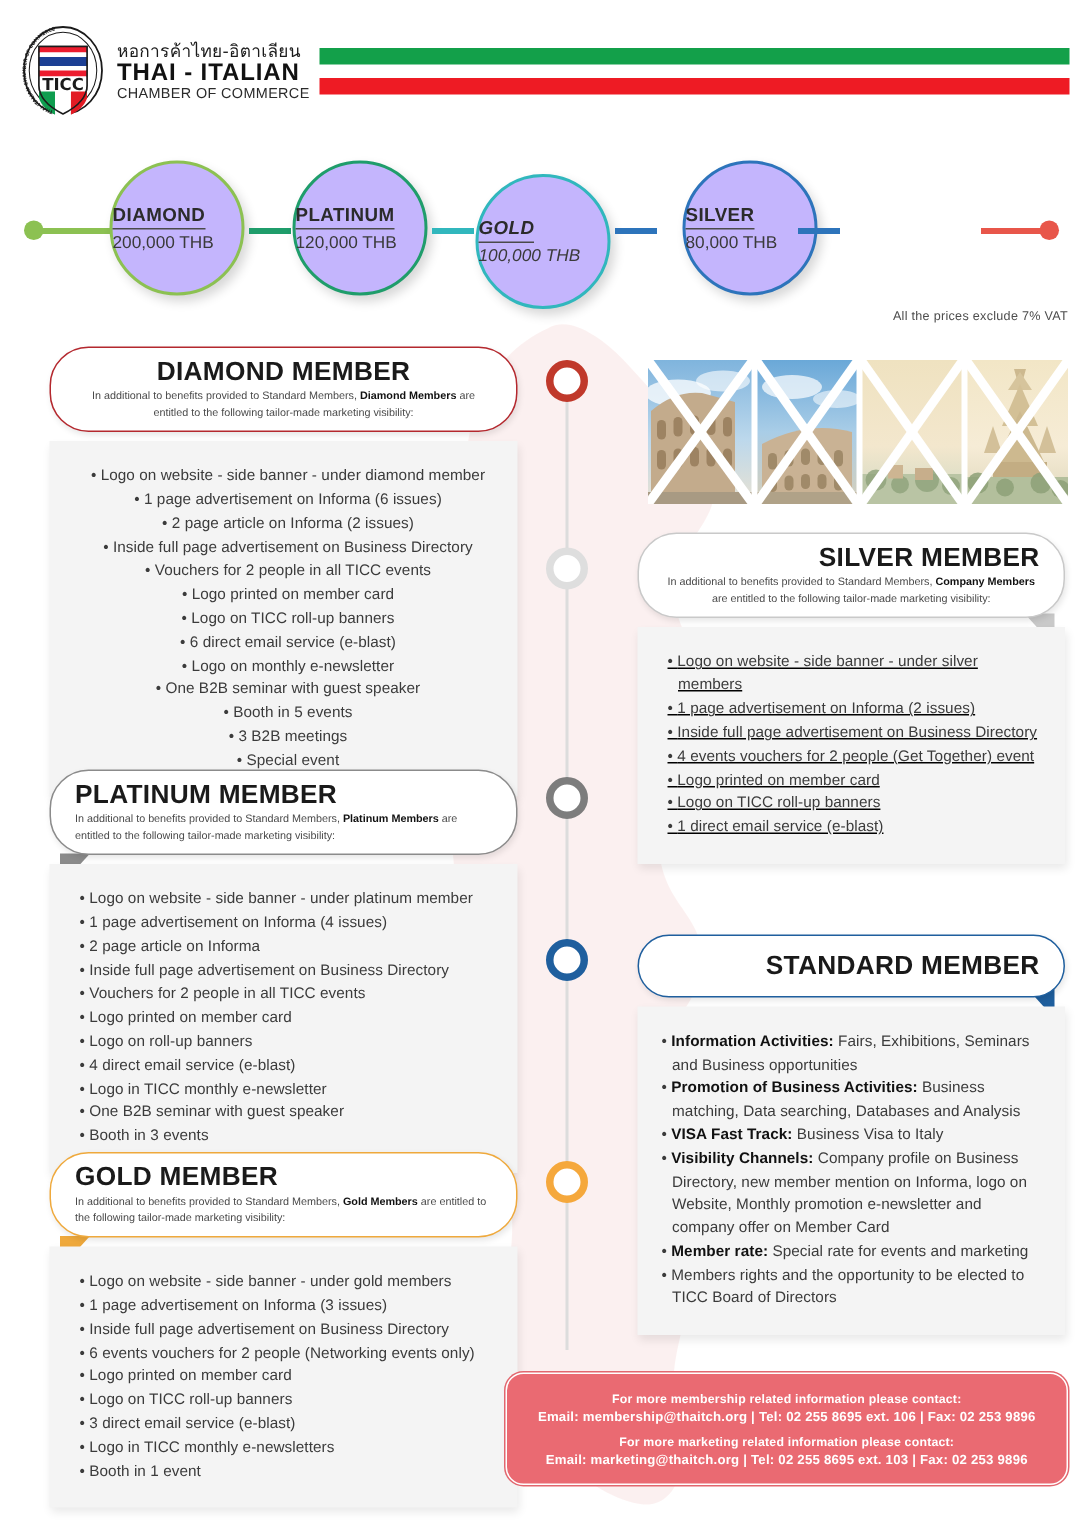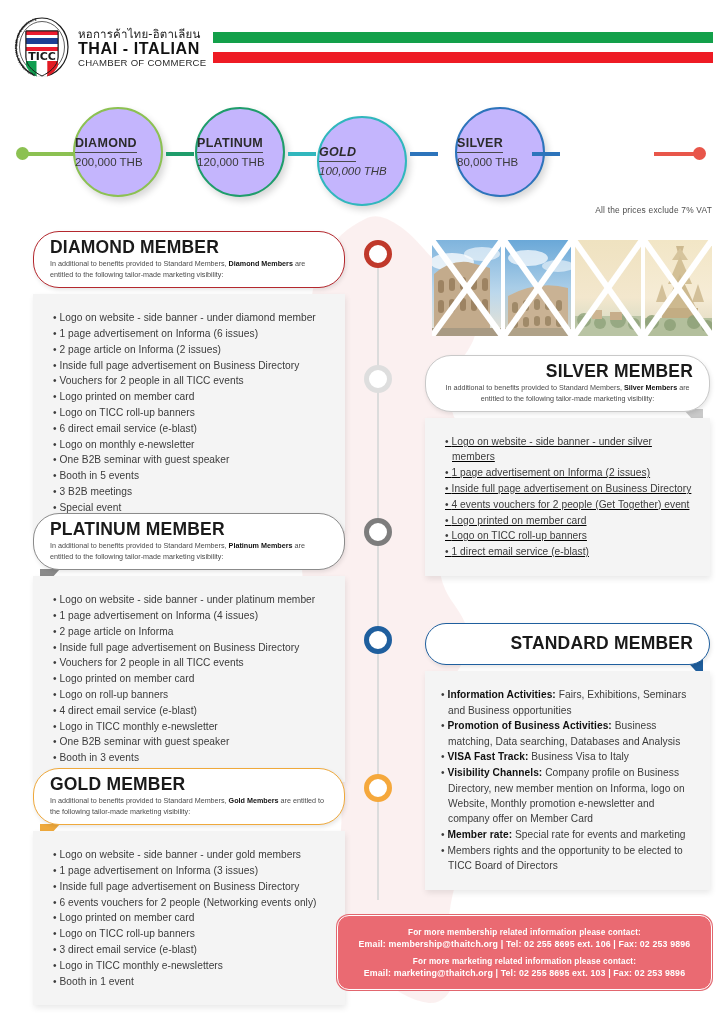--- a/index.html
+++ b/index.html
@@ -182,21 +182,21 @@
     letter-spacing: .05px;
   }
   .body-card li::before { content: "• "; }
   .body-card li b { color: #111; font-weight: bold; }
 
   
   .right .hdr { text-align: right; }
   .right .hdr-sub { text-align: center; }
 
   
-  #blk-diamond  { left: 33px;  top: 231px; width: 312px; }
+  #blk-diamond  { left: 33px;  top: 231px; width: 312px; text-align: center; }
   #blk-platinum { left: 33px;  top: 513px; width: 312px; }
   #blk-gold     { left: 33px;  top: 768px; width: 312px; }
   #blk-silver   { left: 425px; top: 355px; width: 285px; }
   #blk-standard { left: 425px; top: 623px; width: 285px; }
 
   
   .contact {
     position: absolute;
     left: 337px; top: 915px;
     width: 375px; height: 75px;
@@ -460,21 +460,21 @@
         <li>Booth in 5 events</li>
         <li>3 B2B meetings</li>
         <li>Special event</li>
       </ul>
     </div>
   </div>
 
   <div class="member-block right" id="blk-silver">
     <div class="hdr" style="border:1.4px solid #c9c9c9;">
       <div class="hdr-title">SILVER MEMBER</div>
-      <div class="hdr-sub"><span>In additional to benefits provided to Standard Members, </span><b>Silver Members</b><span> are entitled to the following tailor-made marketing visibility:</span></div>
+      <div class="hdr-sub"><span>In additional to benefits provided to Standard Members, </span><b>Company Members</b><span> are entitled to the following tailor-made marketing visibility:</span></div>
     </div>
     <div class="ptr" style="right:7px;top:54px;border-right:20px solid #c9c9c9;border-left:0;border-bottom:22px solid transparent;"></div>
     <div class="body-card" style="margin-top:6px;text-decoration:underline;">
       <ul>
         <li>Logo on website - side banner - under silver members</li>
         <li>1 page advertisement on Informa (2 issues)</li>
         <li>Inside full page advertisement on Business Directory</li>
         <li>4 events vouchers for 2 people (Get Together) event</li>
         <li>Logo printed on member card</li>
         <li>Logo on TICC roll-up banners</li>

